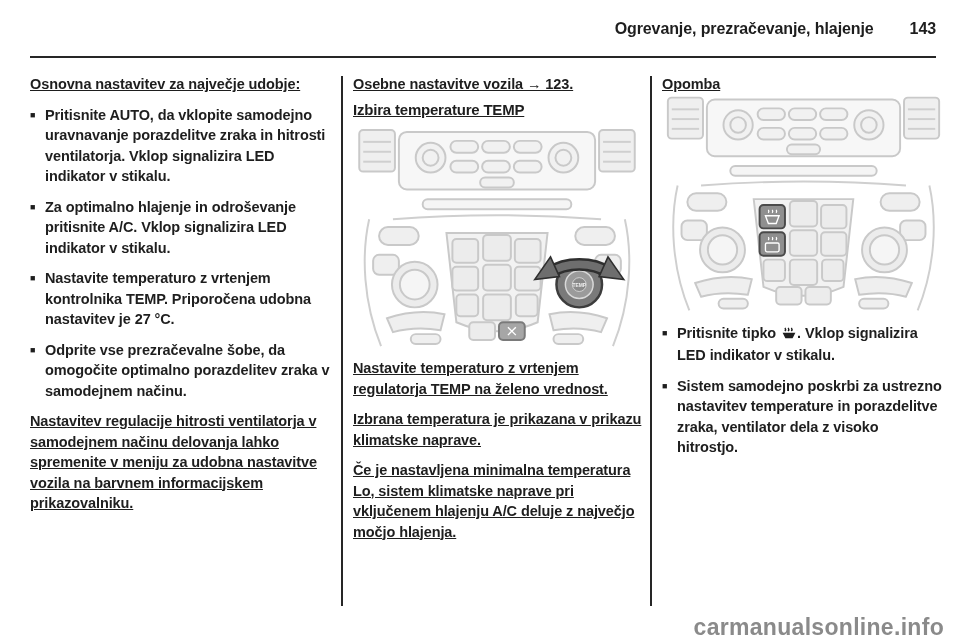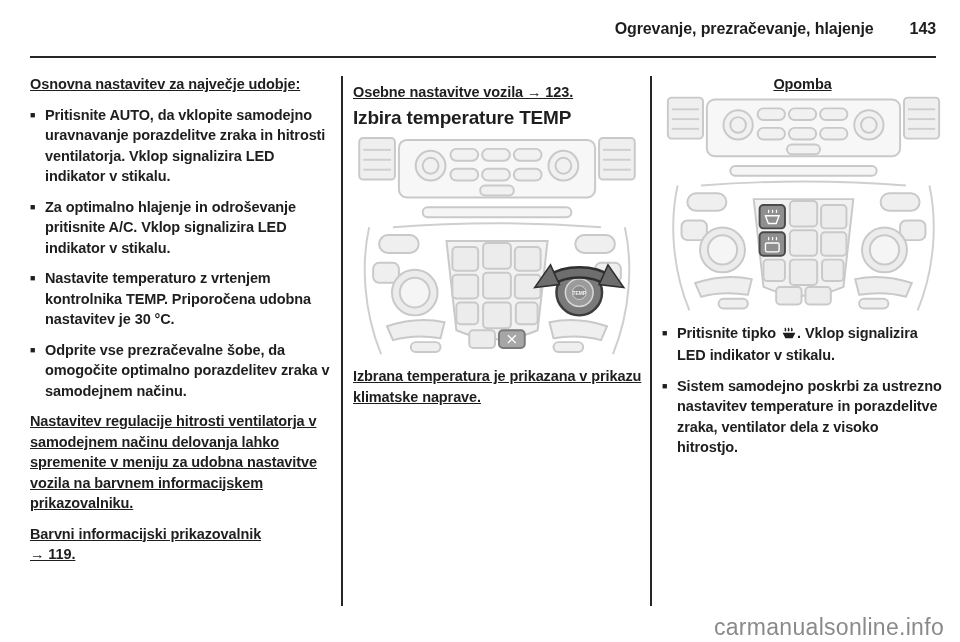--- a/index.html
+++ b/index.html
@@ -11,33 +11,33 @@
   .vdiv{position:absolute;top:76px;height:530px;width:2px;background:#262626;}
   .vdiv.v1{left:341px;}
   .vdiv.v2{left:650px;}
 
   .col{position:absolute;top:74px;font-size:14.5px;line-height:20.5px;font-weight:bold;letter-spacing:-0.1px;}
   .col.c1{left:30px;width:303px;}
   .col.c2{left:353px;width:289px;}
   .col.c3{left:662px;width:281px;}
 
   .col p{margin:0 0 10px 0;text-decoration:underline;}
-  .col p.tight{margin-bottom:4px;margin-top:8px;}
+  .col p.tight{margin-bottom:4px;}
   .bullet{display:flex;margin:0 0 10px 0;}
   .bullet .marker{flex:0 0 15px;width:15px;font-size:9px;line-height:20px;}
-  h2{font-size:19px;line-height:21.5px;margin:2px 0 8px 0;letter-spacing:-0.2px;}
-  .note-label{margin-bottom:0 !important;text-align:center;}
+  h2{font-size:15px;line-height:21.5px;margin:2px 0 8px 0;letter-spacing:-0.2px;text-decoration:underline;}
+  .note-label{margin-bottom:0 !important;}
 
   figure{margin:0 0 10px 0;padding:0;}
   .panel-art{display:block;}
 
   .defrost-glyph{display:inline-block;vertical-align:-2px;}
   .h-gap{display:inline-block;width:5px;}
 
-  .watermark{position:absolute;right:16px;bottom:2px;font-size:23px;line-height:26px;color:#8a8a8a;font-weight:normal;letter-spacing:0.3px;}
+  .watermark{position:absolute;right:16px;bottom:2px;font-size:23px;line-height:26px;color:#8a8a8a;font-weight:bold;letter-spacing:0.3px;}
 </style>
 </head>
 <body>
 
 <div class="page">
 
   <header class="header">
     <span>Ogrevanje, prezračevanje, hlajenje</span>
     <span>143</span>
   </header>
@@ -52,29 +52,28 @@
     <div class="bullet">
       <span class="marker">■</span>
       <span>Pritisnite AUTO, da vklopite samodejno uravnavanje porazdelitve zraka in hitrosti ventilatorja. Vklop signalizira LED indikator v stikalu.</span>
     </div>
     <div class="bullet">
       <span class="marker">■</span>
       <span>Za optimalno hlajenje in odroševanje pritisnite A/C. Vklop signalizira LED indikator v stikalu.</span>
     </div>
     <div class="bullet">
       <span class="marker">■</span>
-      <span>Nastavite temperaturo z vrtenjem kontrolnika TEMP. Priporočena udobna nastavitev je 30 °C.</span>
+      <span>Nastavite temperaturo z vrtenjem kontrolnika TEMP. Priporočena udobna nastavitev je 27 °C.</span>
     </div>
     <div class="bullet">
       <span class="marker">■</span>
       <span>Odprite vse prezračevalne šobe, da omogočite optimalno porazdelitev zraka v samodejnem načinu.</span>
     </div>
 
     <p>Nastavitev regulacije hitrosti ventilatorja v samodejnem načinu delovanja lahko spremenite v meniju za udobna nastavitve vozila na barvnem informacijskem prikazovalniku.</p>
-    <p><span>Barvni informacijski prikazovalnik</span><br><span>→ 119.</span></p>
   </div>
 
   <div class="col c2">
     <p class="tight">Osebne nastavitve vozila → 123.</p>
     <h2>Izbira temperature TEMP</h2>
 
     <figure>
       <svg class="panel-art" width="288" height="220" viewBox="0 0 290 222">
         <g fill="#efefef" stroke="#c9c9c9" stroke-width="2">
           <rect x="6" y="2" width="36" height="42" rx="4"></rect>
@@ -144,21 +143,23 @@
         </g>
         <g>
           <path d="M198,146 a42,28 0 0 1 60,0" fill="none" stroke="#2f2f2f" stroke-width="13"></path>
           <path d="M198,146 a42,28 0 0 1 60,0" fill="none" stroke="#6e6e6e" stroke-width="8"></path>
           <polygon points="183,153 199,130 208,150" fill="#6e6e6e" stroke="#2f2f2f" stroke-width="1.6"></polygon>
           <polygon points="273,153 257,130 248,150" fill="#6e6e6e" stroke="#2f2f2f" stroke-width="1.6"></polygon>
         </g>
       </svg>
     </figure>
 
+    <p>Nastavite temperaturo z vrtenjem regulatorja TEMP na želeno vrednost.</p>
     <p>Izbrana temperatura je prikazana v prikazu klimatske naprave.</p>
+    <p>Če je nastavljena minimalna temperatura Lo, sistem klimatske naprave pri vključenem hlajenju A/C deluje z največjo močjo hlajenja.</p>
   </div>
 
   <div class="col c3">
     <p class="note-label">Opomba</p>
 
 
     <figure>
       <svg class="panel-art" width="283" height="218" viewBox="0 0 290 222">
         <g fill="#efefef" stroke="#c9c9c9" stroke-width="2">
           <rect x="6" y="2" width="36" height="42" rx="4"></rect>

